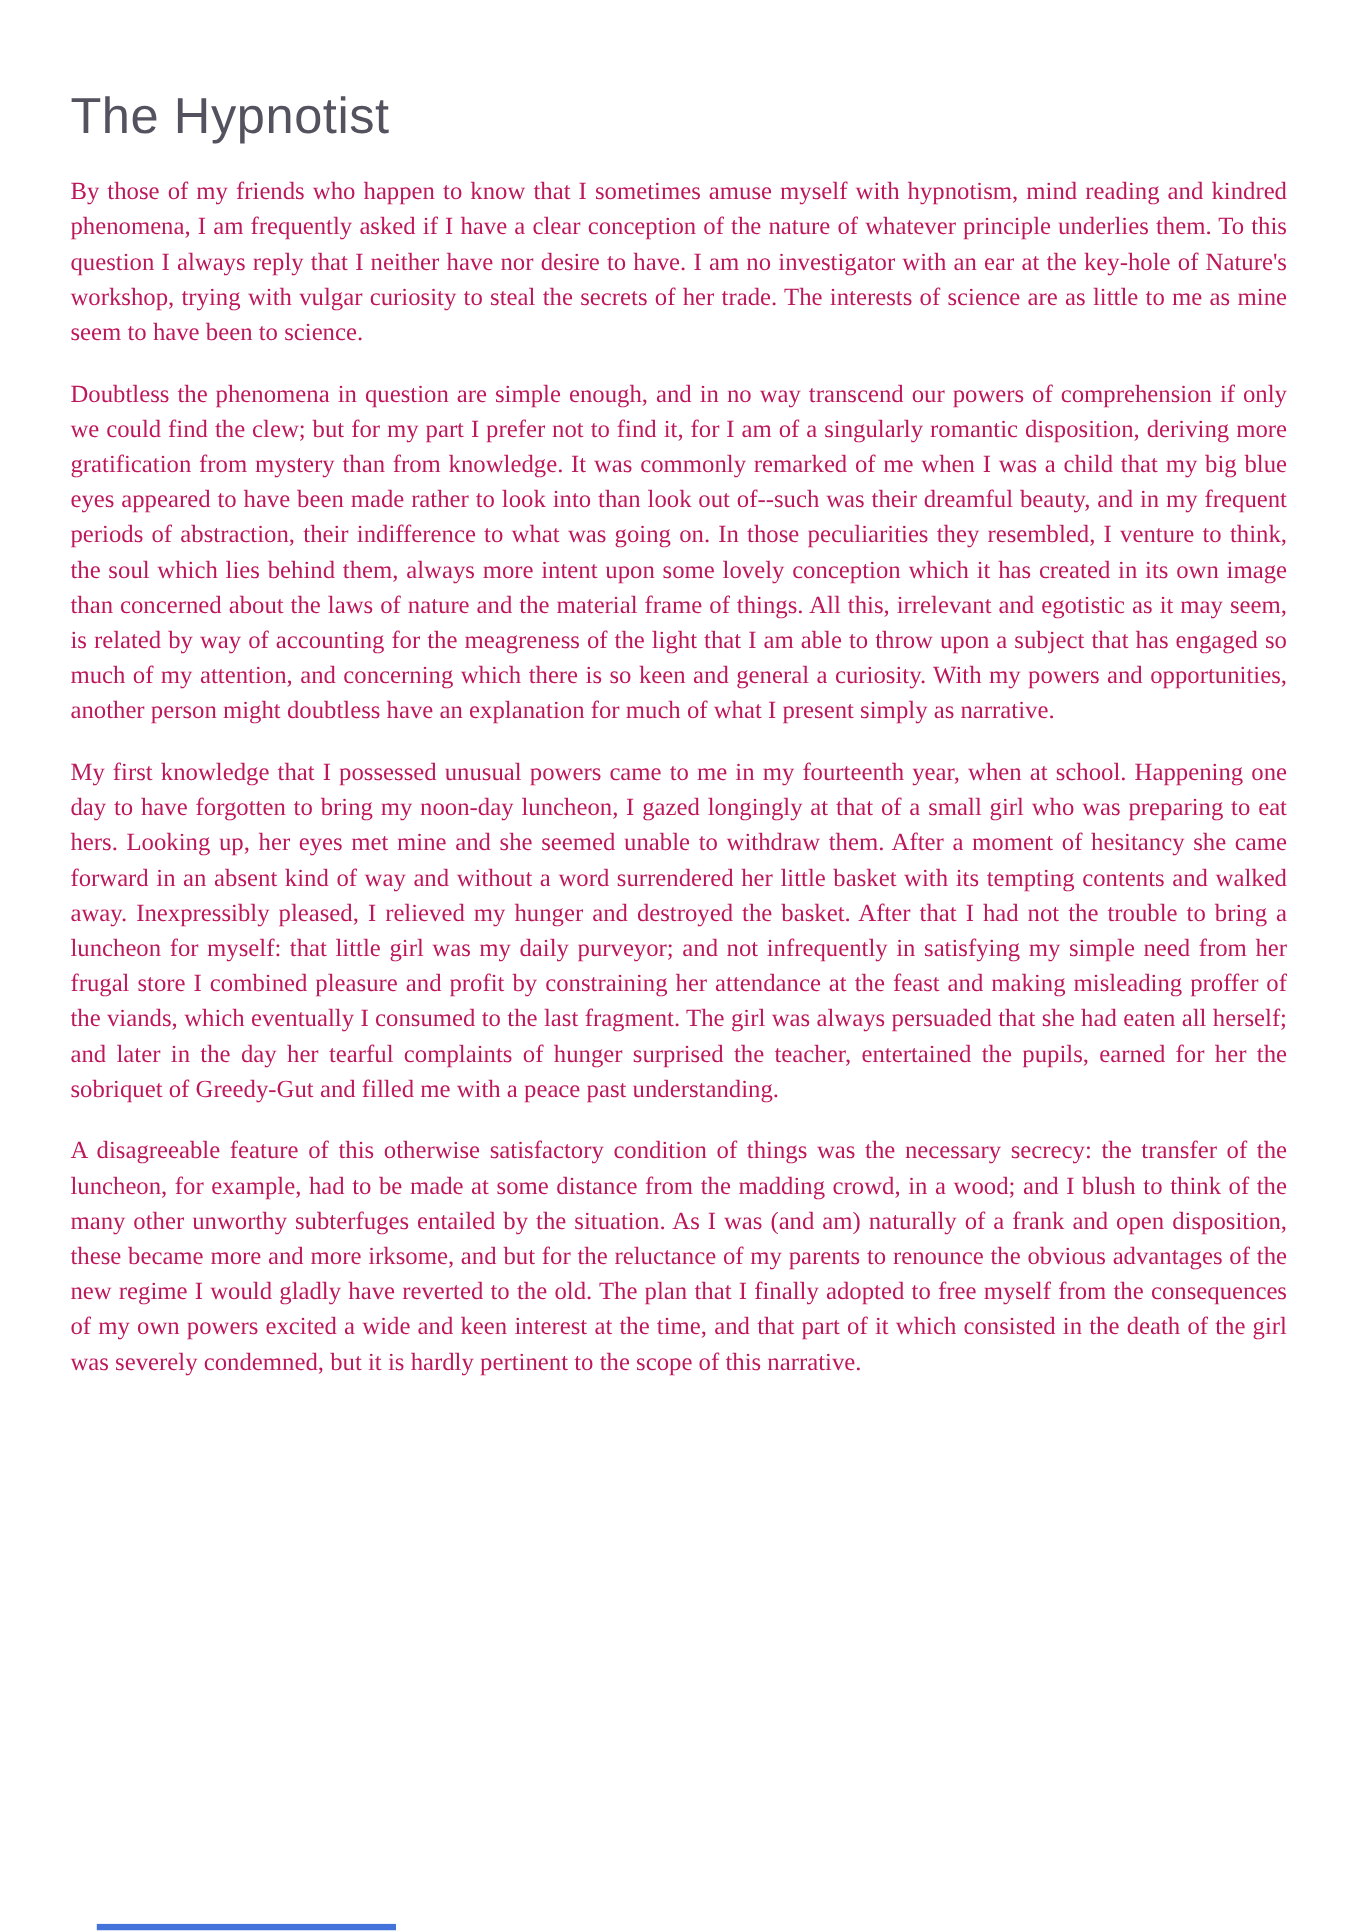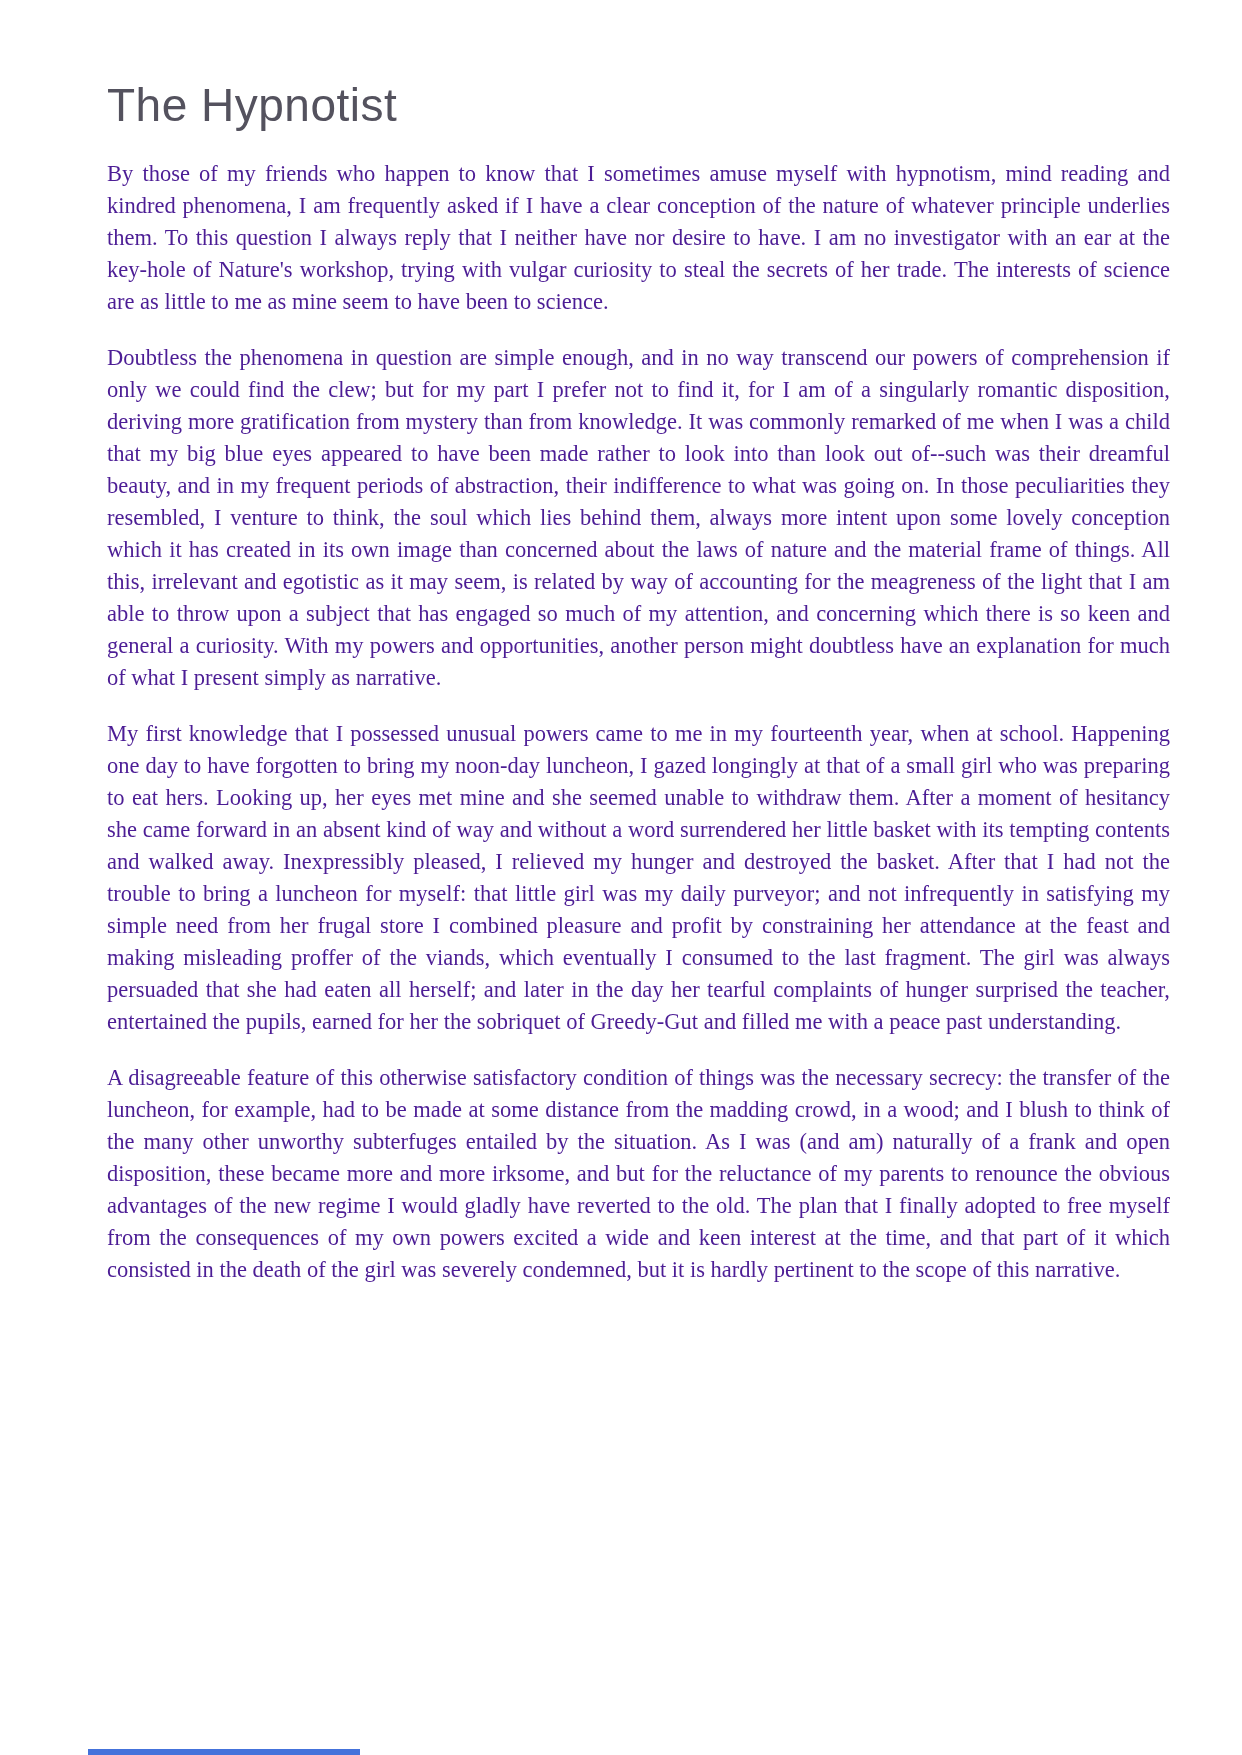--- a/index.html
+++ b/index.html
@@ -8,34 +8,34 @@
     background: #ffffff;
   }
   body {
     width: 1242px;
     height: 1755px;
     position: relative;
     overflow: hidden;
     font-family: "Liberation Serif", "DejaVu Serif", serif;
   }
   .page {
-    padding: 52px 72px 0 107px;
+    padding: 52px 72px 0 64px;
   }
   h1.title {
     font-family: "Liberation Sans", "DejaVu Sans", sans-serif;
     font-weight: 400;
     font-size: 46px;
     color: #54525e;
     margin: 26px 0 26px 0;
     letter-spacing: 0.5px;
   }
   p.body-para {
     font-size: 22.5px;
     line-height: 32px;
-    color: #4c1d95;
+    color: #be185d;
     text-align: justify;
     margin: 0 0 24px 0;
   }
   .bottom-bar {
     position: absolute;
     left: 88px;
     bottom: 0;
     width: 272px;
     height: 6px;
     background: #4472db;

